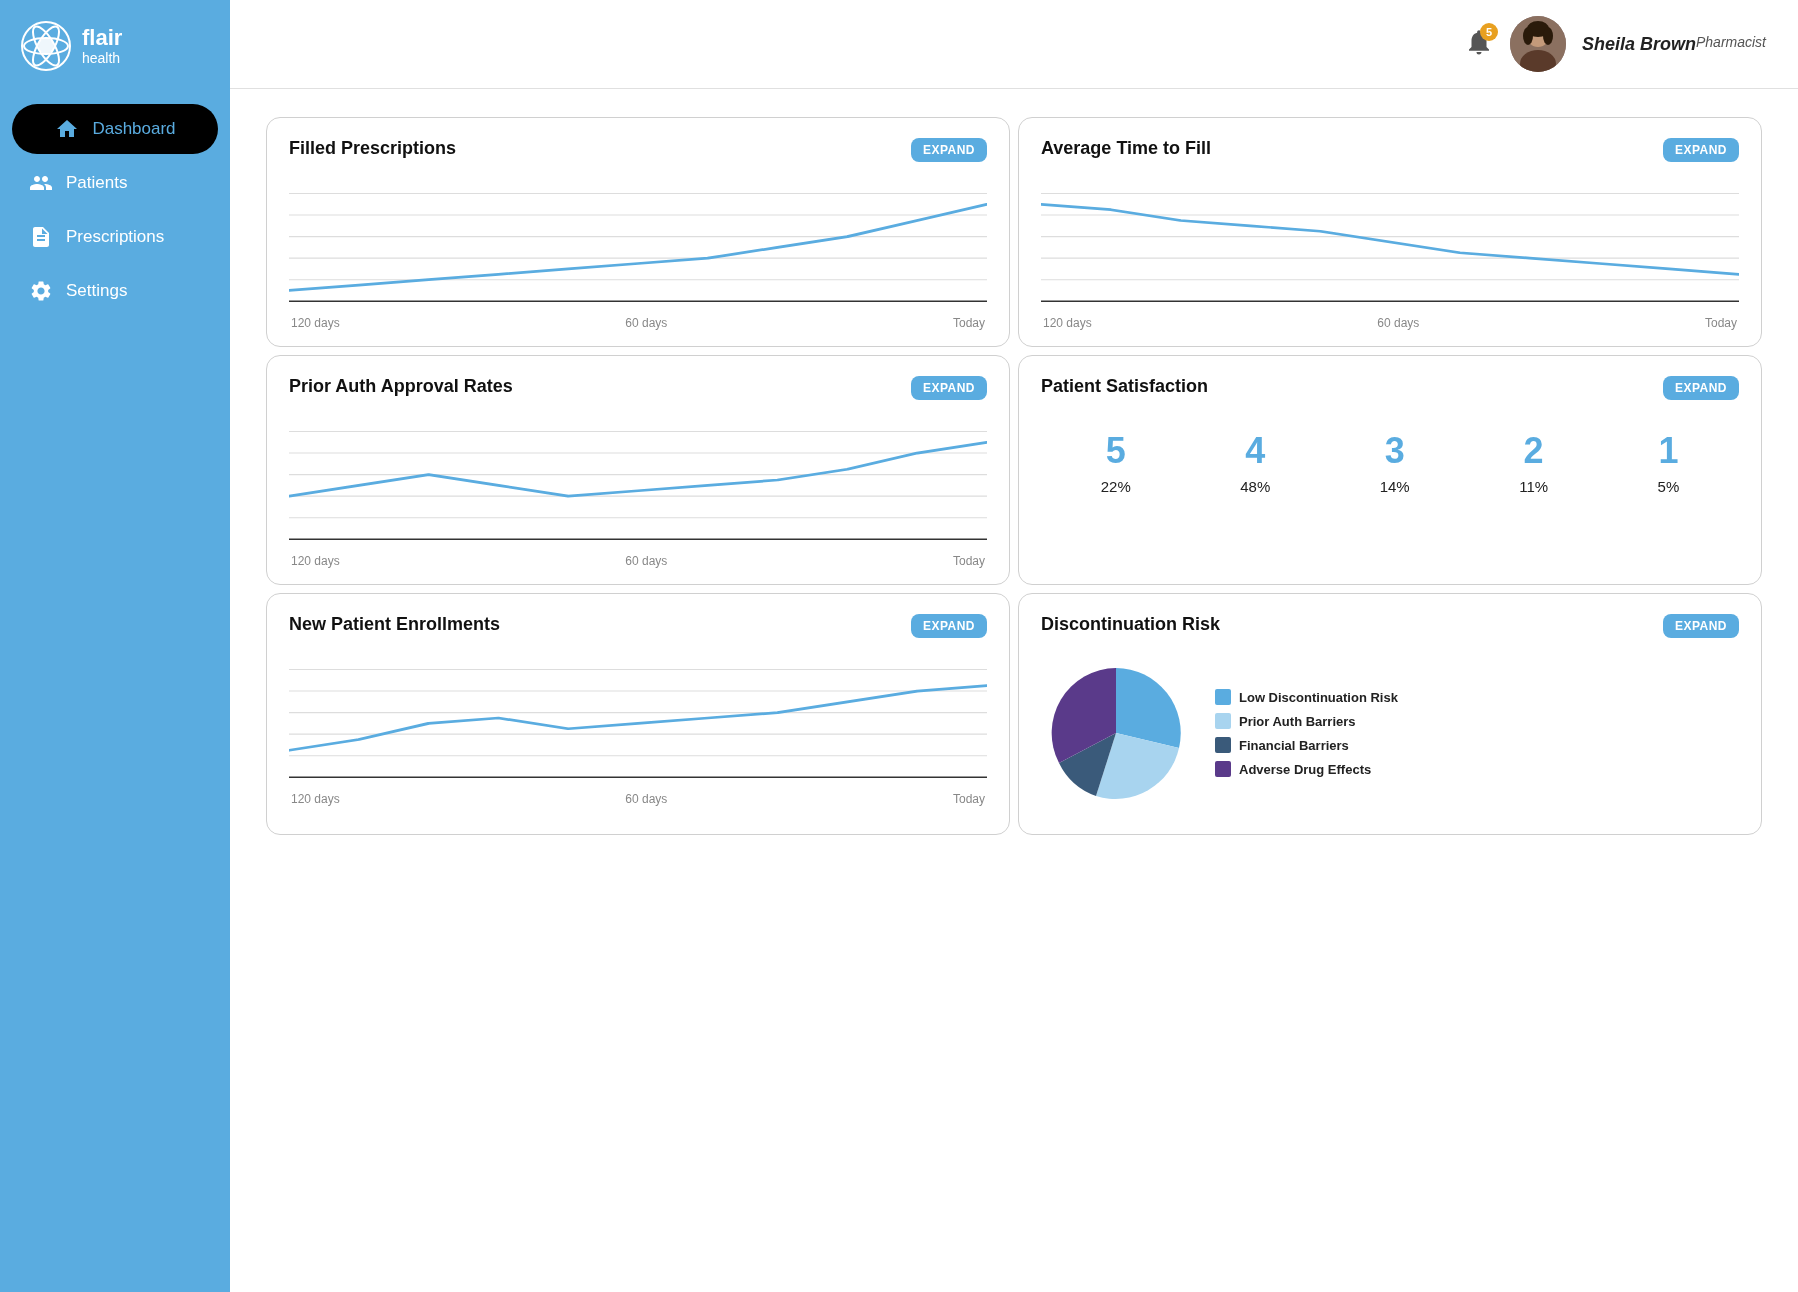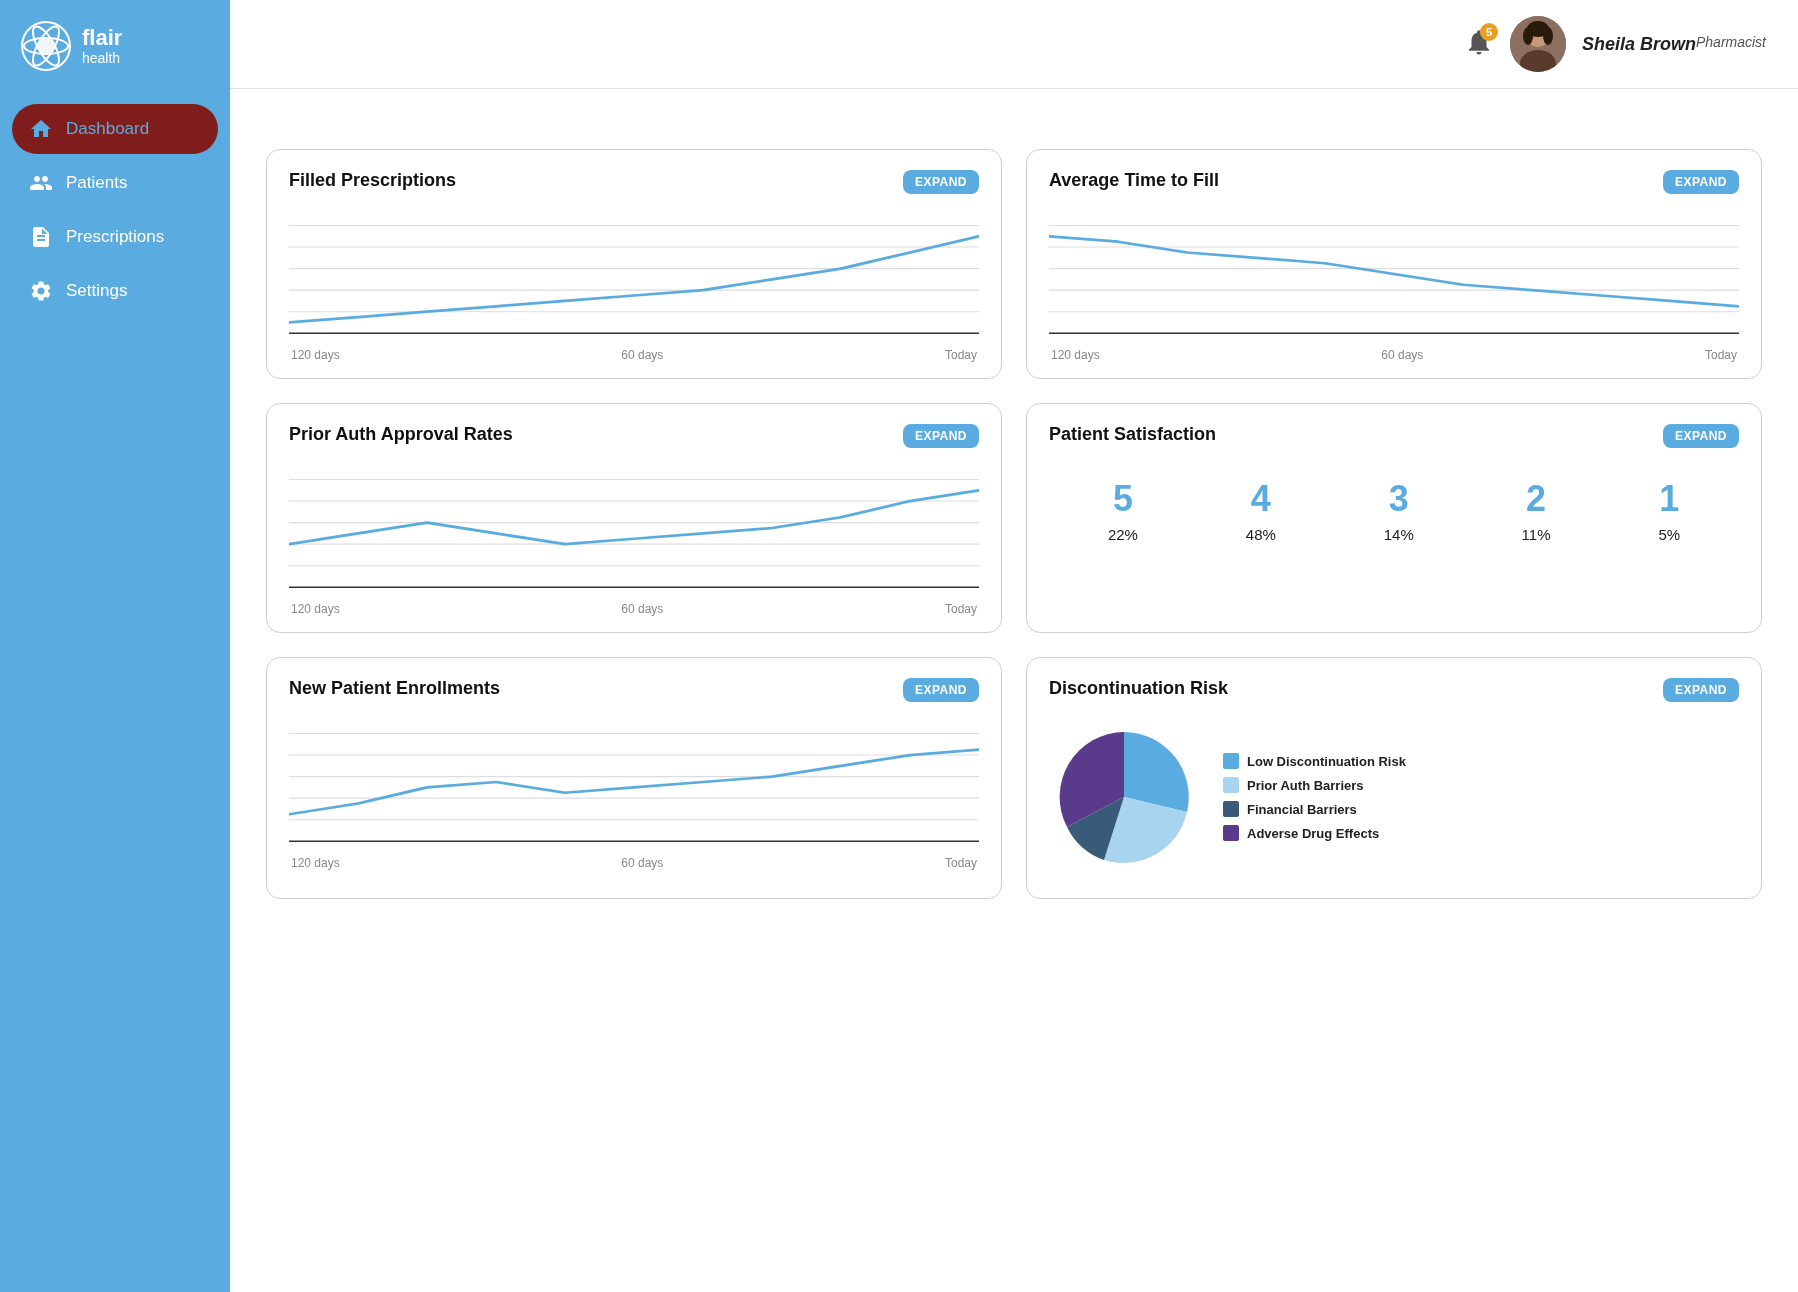--- a/index.html
+++ b/index.html
@@ -36,22 +36,23 @@
       gap: 12px;
       padding: 12px 16px;
       border-radius: 30px;
       cursor: pointer;
       color: #fff;
       font-size: 17px;
       font-weight: 500;
       transition: background 0.15s;
     }
     .nav-item.active {
-      background: #7f1d1d;
+      background: #000000;
       color: #5aace0;
+      justify-content: center;
     }
     .nav-icon {
       width: 26px;
       height: 26px;
       display: flex;
       align-items: center;
       justify-content: center;
       flex-shrink: 0;
     }
 
@@ -113,22 +114,21 @@
     }
     .page-title {
       font-size: 30px;
       font-weight: 800;
       color: #111;
       margin-bottom: 24px;
     }
     .cards-grid {
       display: grid;
       grid-template-columns: 1fr 1fr;
-      gap: 24px;
-      margin-top: 32px;
+      gap: 8px;
     }
     .card {
       border: 1.5px solid #d0d0d0;
       border-radius: 14px;
       padding: 20px 22px 16px 22px;
       background: #fff;
       position: relative;
     }
     .card-header {
       display: flex;

